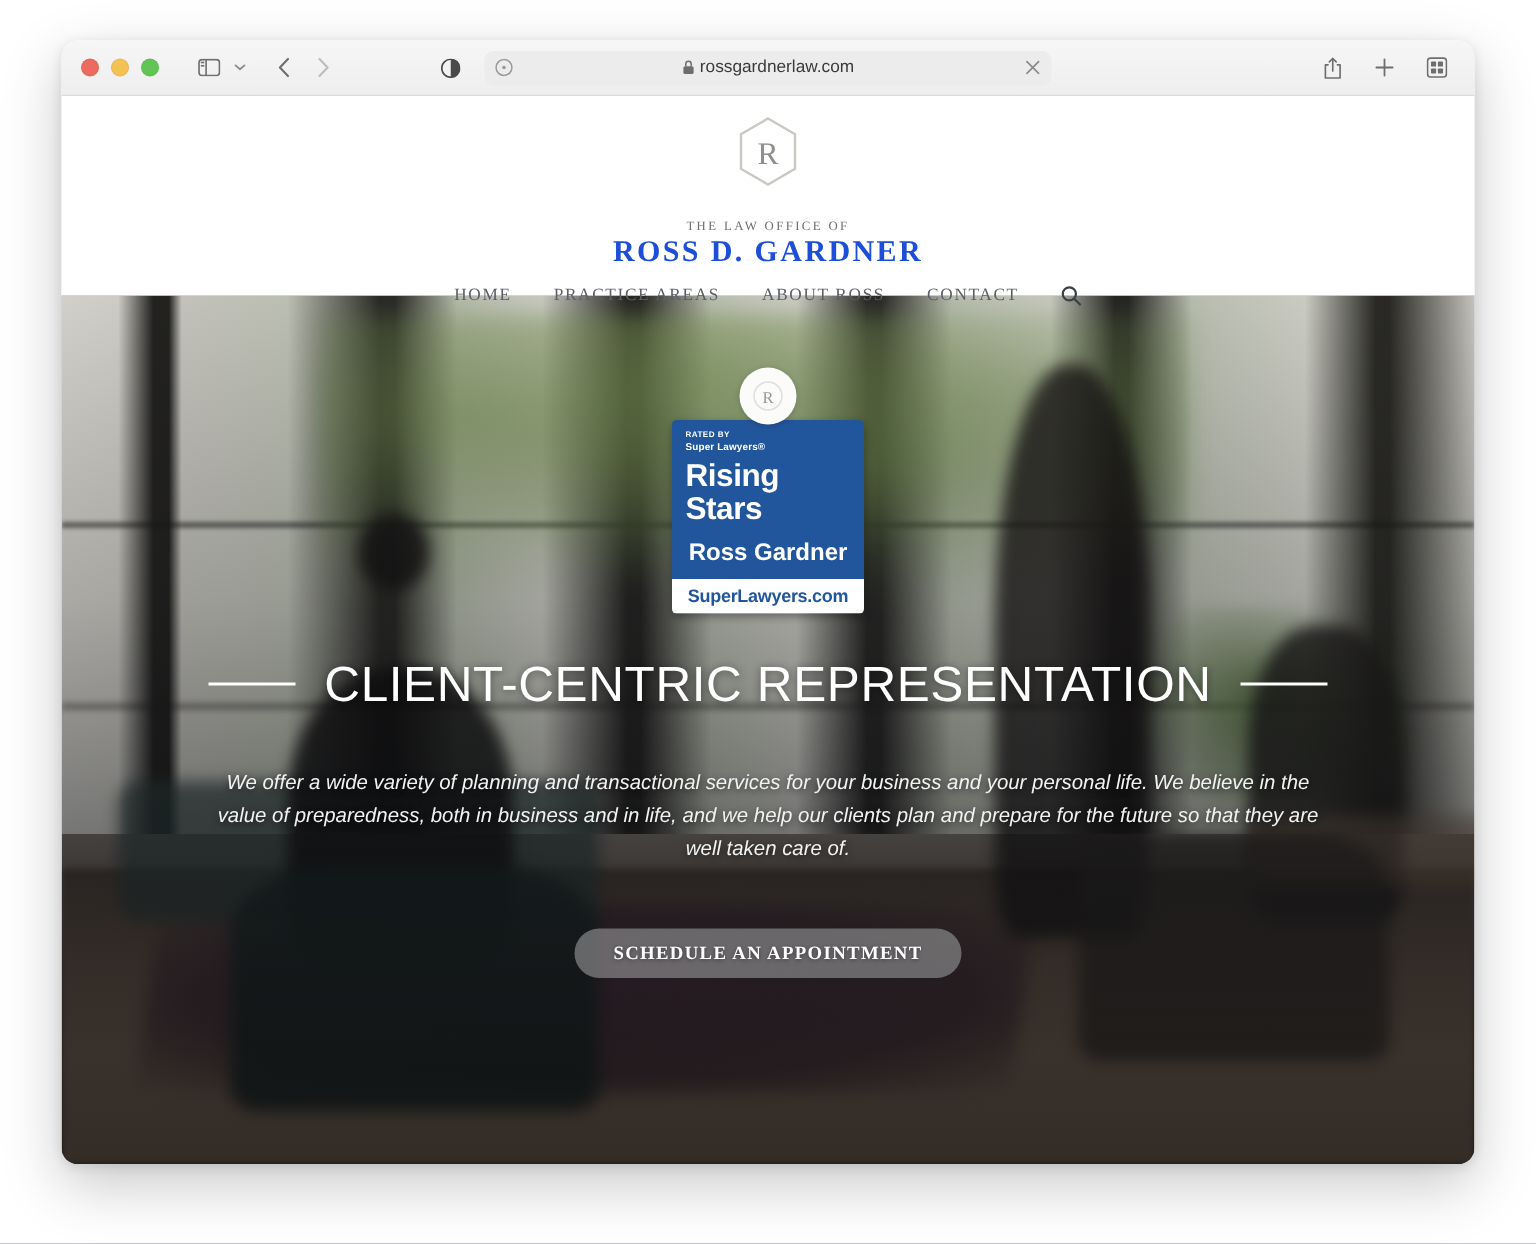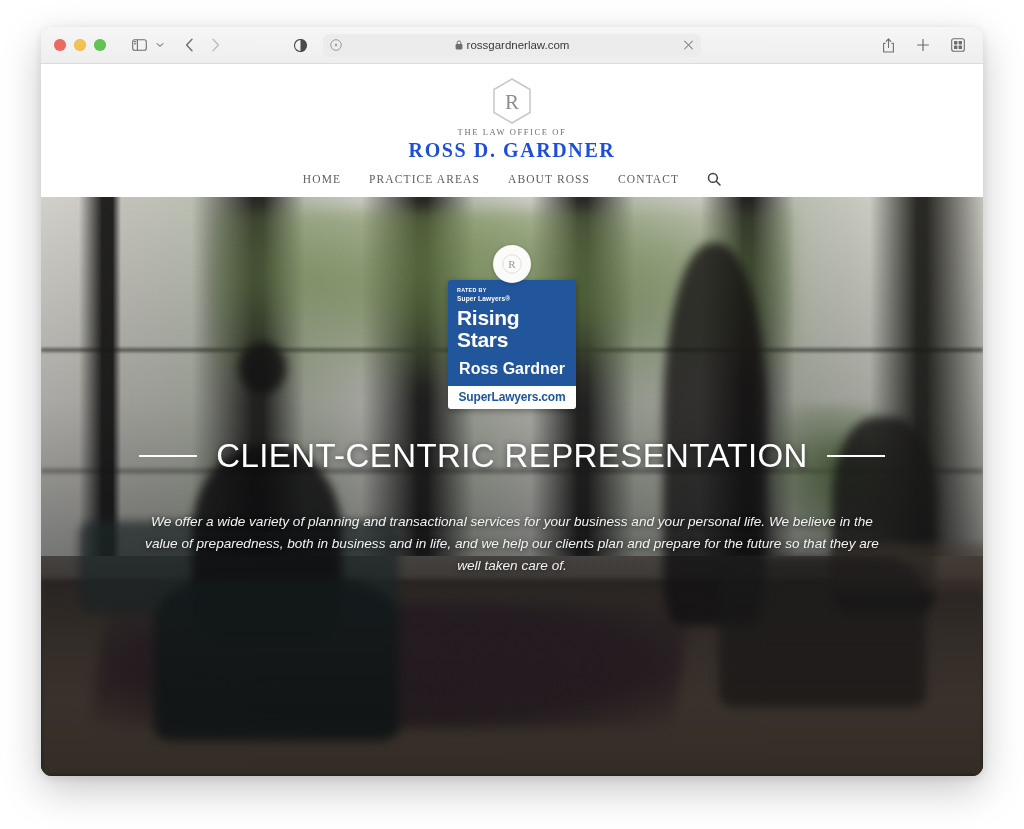--- a/index.html
+++ b/index.html
@@ -83,21 +83,21 @@
   .site-header {
     position: relative;
     height: 133px;
     background: #ffffff;
     display: flex; flex-direction: column; align-items: center;
     padding-top: 13px;
     z-index: 5;
   }
   .logo-mark { width: 44px; height: 48px; }
   .brand-kicker {
-    margin-top: 2px;
+    margin-top: 20px;
     font-family: "Liberation Serif", serif;
     font-size: 8.5px; letter-spacing: 1.6px;
     color: #6d6f72; text-transform: uppercase;
   }
   .brand-name {
     margin-top: 2px;
     font-family: "Liberation Serif", serif;
     font-weight: bold;
     font-size: 20px; letter-spacing: 1.6px;
     color: #1d4ed8;
@@ -466,16 +466,17 @@
         </div>
 
         <div class="headline-row">
           <div class="rule"></div>
           <h1 class="headline">CLIENT-CENTRIC REPRESENTATION</h1>
           <div class="rule"></div>
         </div>
 
         <p class="hero-para">We offer a wide variety of planning and transactional services for your business and your personal life. We believe in the value of preparedness, both in business and in life, and we help our clients plan and prepare for the future so that they are well taken care of.</p>
 
+        <button class="cta">SCHEDULE AN APPOINTMENT</button>
       </div>
     </div>
   </div>
 </div>
 
 </body></html>

